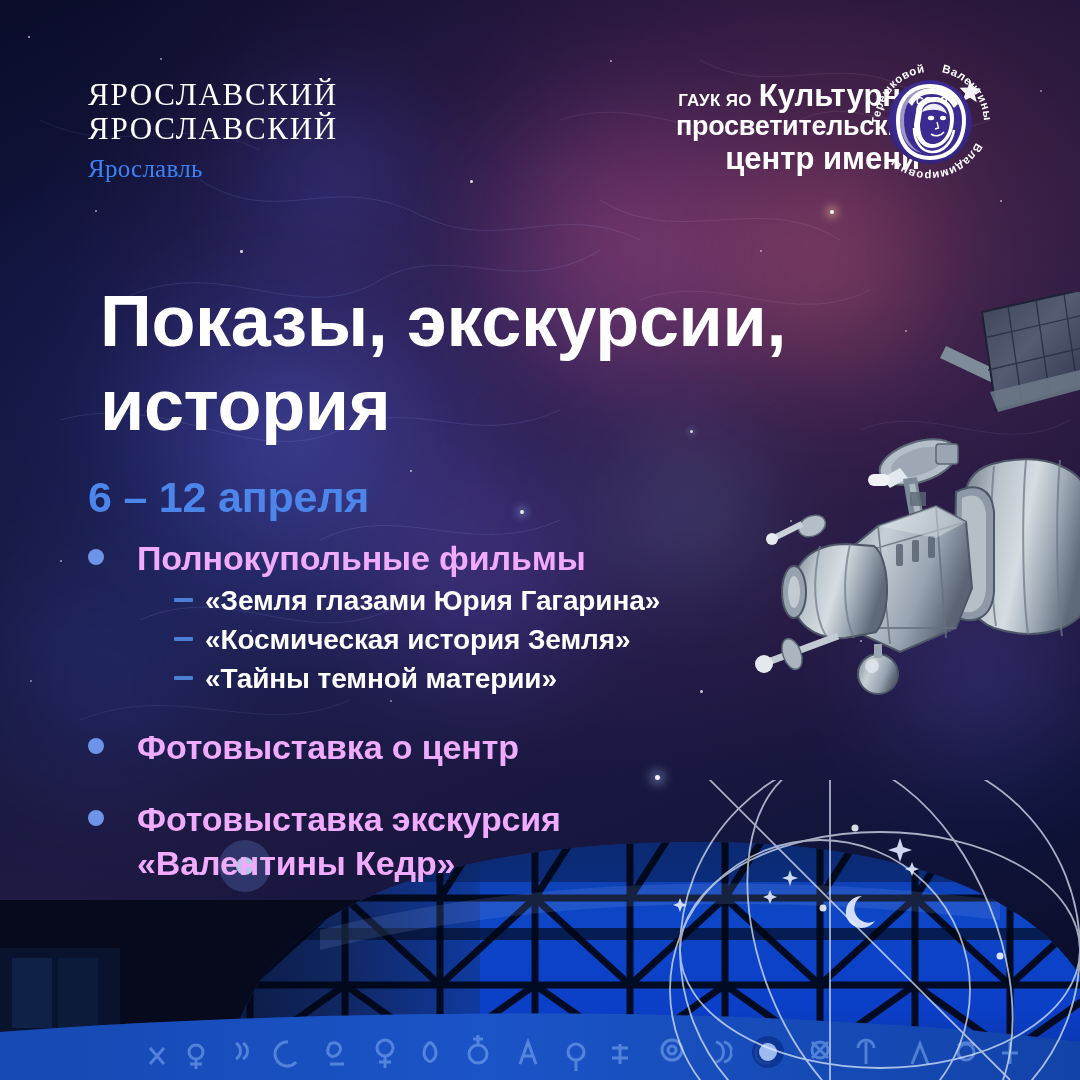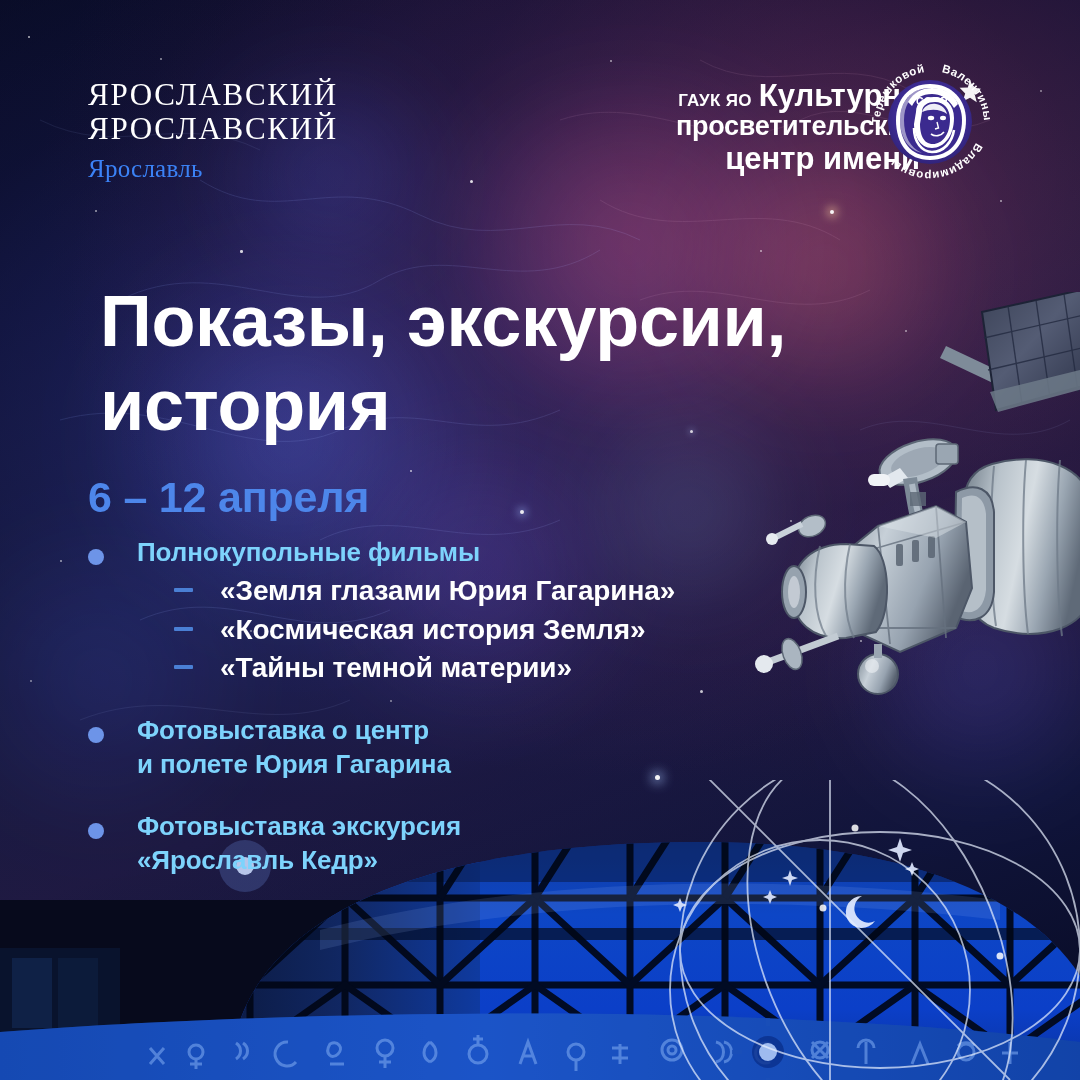--- a/index.html
+++ b/index.html
@@ -79,25 +79,25 @@
     color:#4d86ea;font-weight:700;font-size:43px;letter-spacing:-.005em;
   }
 
   .list{position:absolute;left:88px;top:536px;width:760px;}
   .li{position:relative;padding-left:49px;margin-bottom:8px;}
   .dot{
     position:absolute;left:0;top:13px;width:16px;height:16px;border-radius:50%;
     background:#6d94e8;
   }
   .li-title{
-    color:#7dd3fc;font-size:26px;font-weight:700;line-height:1.30;
+    color:#f0abfc;font-size:34px;font-weight:700;line-height:1.30;
     letter-spacing:-.004em;
   }
   .sub{margin-top:3px;}
-  .sub-row{display:flex;align-items:baseline;margin-top:3px;padding-left:37px;gap:15px;}
+  .sub-row{display:flex;align-items:baseline;margin-top:3px;padding-left:37px;}
   .sub-dash{
     flex:0 0 auto;width:19px;height:4px;background:#4a7fd4;border-radius:1px;
     margin-right:12px;position:relative;top:-8px;
   }
   .sub-text{
     color:#ffffff;font-size:28px;font-weight:700;line-height:1.28;letter-spacing:-.004em;
   }
   .gap{height:20px;}
 </style>
 </head>
@@ -501,26 +501,25 @@
           <span class="sub-text">«Тайны темной материи»</span>
         </div>
       </div>
     </div>
 
     <div class="gap"></div>
 
     <div class="li">
       <span class="dot"></span>
       <div class="li-title">Фотовыставка о центр</div>
-      <div class="li-title">и полете Юрия Гагарина</div>
     </div>
 
     <div class="gap"></div>
 
     <div class="li">
       <span class="dot"></span>
       <div class="li-title">Фотовыставка экскурсия</div>
-      <div class="li-title">«Ярославль Кедр»</div>
+      <div class="li-title">«Валентины Кедр»</div>
     </div>
 
   </div>
 
 </div>
 
 </body></html>

